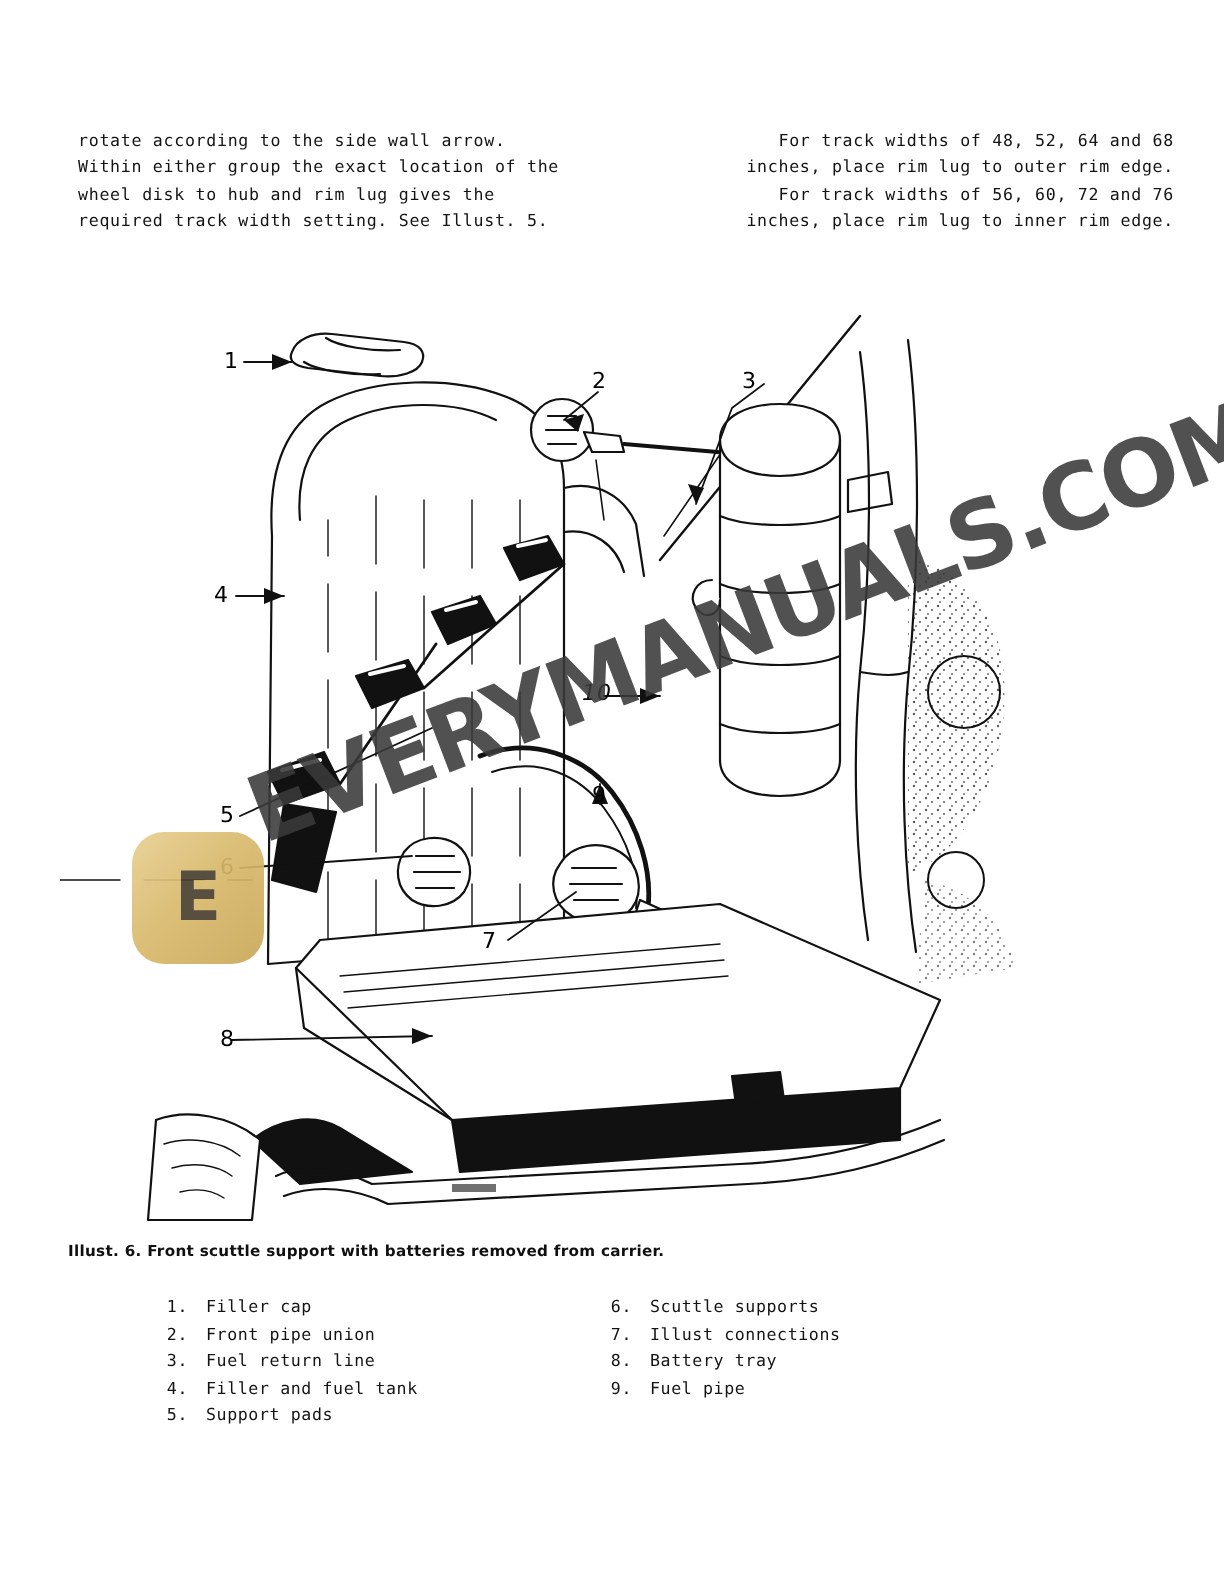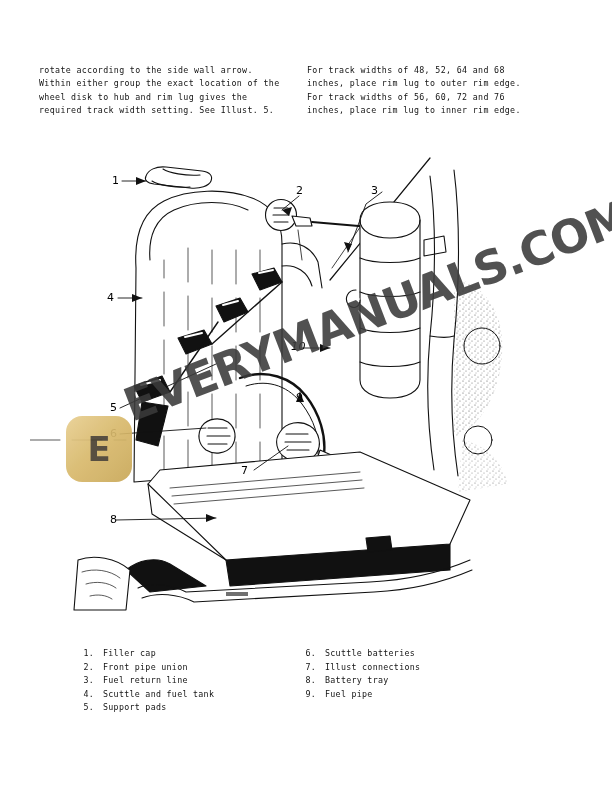--- a/index.html
+++ b/index.html
@@ -28,21 +28,21 @@
   }
   .col {
     font-family: "DejaVu Sans Mono", monospace;
     font-size: 8.3px;
     line-height: 13.4px;
     letter-spacing: 0.35px;
     color: #131313;
     white-space: pre-line;
   }
   .col-left  { margin-left: 39px; width: 252px; }
-  .col-right { margin-left: 16px; width: 280px; }
+  .col-right { margin-left: 16px; width: 280px; text-align: right; }
 
   
   .illus {
     position: absolute;
     left: 30px;
     top: 140px;
     width: 552px;
     height: 475px;
   }
   .illus svg { display: block; width: 100%; height: 100%; }
@@ -333,48 +333,49 @@
     <div class="callout" style="left:80px;  top:373px;">8</div>
   </div>
 
   <div class="watermark">
     <div class="wm-badge">
       <div class="wm-badge-mark">E</div>
     </div>
     <div class="wm-text">EVERYMANUALS.COM</div>
   </div>
 
+  <div class="caption">Illust. 6.  Front scuttle support with batteries removed from carrier.</div>
 
   <div class="legend">
     <div class="legend-col legend-col-left">
       <div class="legend-row">
         <span class="legend-num">1.</span>
         <span>Filler cap</span>
       </div>
       <div class="legend-row">
         <span class="legend-num">2.</span>
         <span>Front pipe union</span>
       </div>
       <div class="legend-row">
         <span class="legend-num">3.</span>
         <span>Fuel return line</span>
       </div>
       <div class="legend-row">
         <span class="legend-num">4.</span>
-        <span>Scuttle and fuel tank</span>
+        <span>Filler and fuel tank</span>
       </div>
       <div class="legend-row">
         <span class="legend-num">5.</span>
         <span>Support pads</span>
       </div>
     </div>
     <div class="legend-col legend-col-right">
       <div class="legend-row">
         <span class="legend-num">6.</span>
-        <span>Scuttle batteries</span>
+        <span>Scuttle supports</span>
       </div>
       <div class="legend-row">
         <span class="legend-num">7.</span>
         <span>Illust connections</span>
       </div>
       <div class="legend-row">
         <span class="legend-num">8.</span>
         <span>Battery tray</span>
       </div>
       <div class="legend-row">

